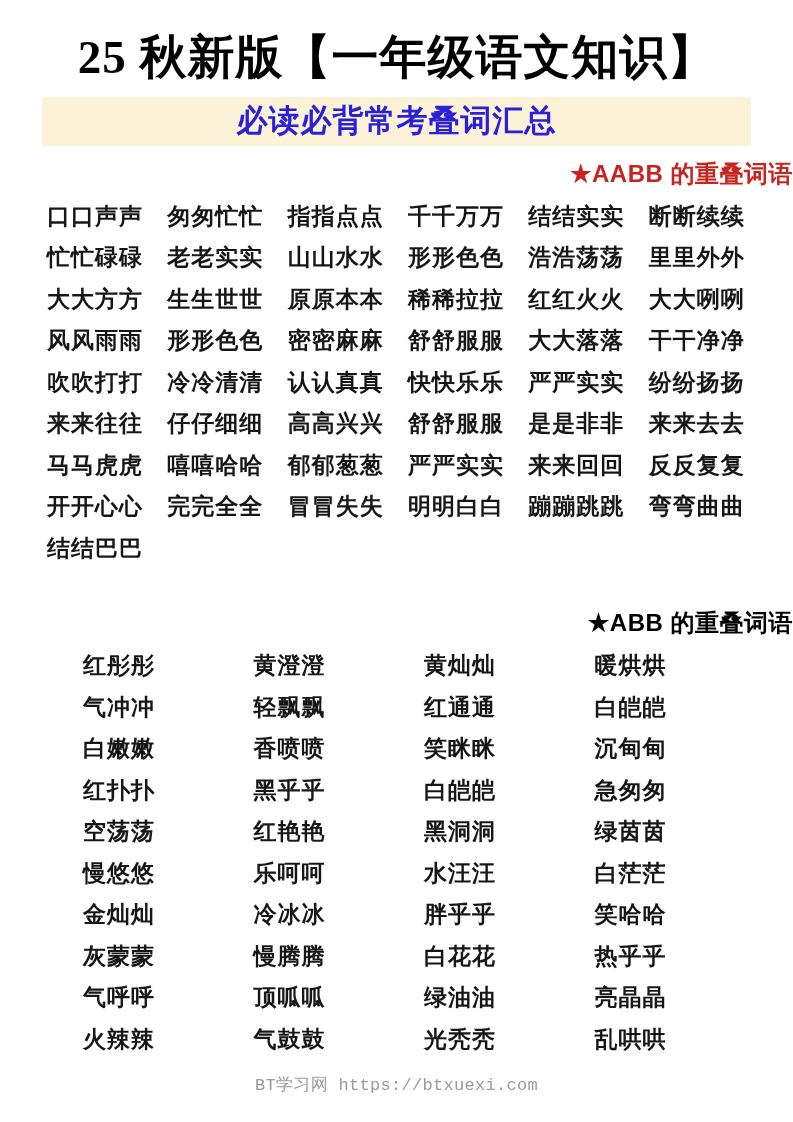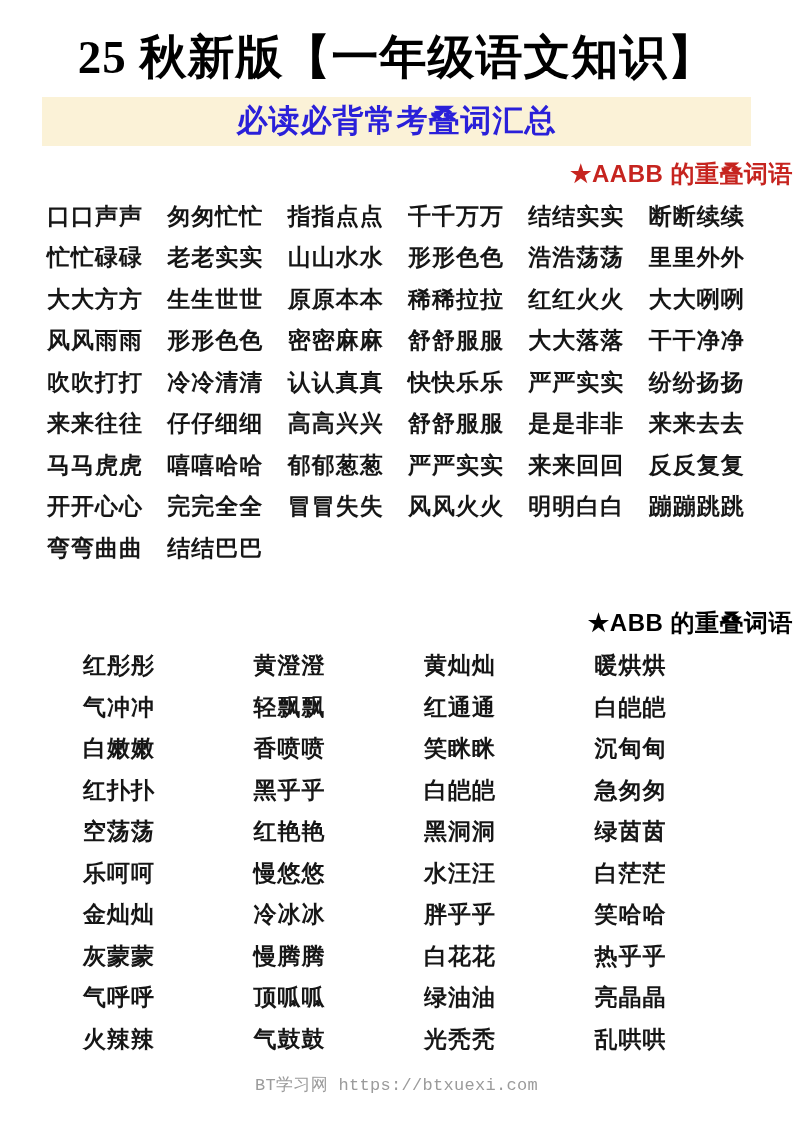--- a/index.html
+++ b/index.html
@@ -143,21 +143,20 @@
     <span class="word-cell">来来去去</span>
     <span class="word-cell">马马虎虎</span>
     <span class="word-cell">嘻嘻哈哈</span>
     <span class="word-cell">郁郁葱葱</span>
     <span class="word-cell">严严实实</span>
     <span class="word-cell">来来回回</span>
     <span class="word-cell">反反复复</span>
     <span class="word-cell">开开心心</span>
     <span class="word-cell">完完全全</span>
     <span class="word-cell">冒冒失失</span>
-    <span class="word-cell">风风火火</span>
     <span class="word-cell">明明白白</span>
     <span class="word-cell">蹦蹦跳跳</span>
     <span class="word-cell">弯弯曲曲</span>
     <span class="word-cell">结结巴巴</span>
   </div>
 
 <h2 class="section-header abb">★ABB 的重叠词语</h2>
 
 <div class="word-grid cols-6">
     <span class="word-cell">红彤彤</span>
@@ -173,22 +172,22 @@
     <span class="word-cell">笑眯眯</span>
     <span class="word-cell">沉甸甸</span>
     <span class="word-cell">红扑扑</span>
     <span class="word-cell">黑乎乎</span>
     <span class="word-cell">白皑皑</span>
     <span class="word-cell">急匆匆</span>
     <span class="word-cell">空荡荡</span>
     <span class="word-cell">红艳艳</span>
     <span class="word-cell">黑洞洞</span>
     <span class="word-cell">绿茵茵</span>
+    <span class="word-cell">慢悠悠</span>
     <span class="word-cell">乐呵呵</span>
-    <span class="word-cell">慢悠悠</span>
     <span class="word-cell">水汪汪</span>
     <span class="word-cell">白茫茫</span>
     <span class="word-cell">金灿灿</span>
     <span class="word-cell">冷冰冰</span>
     <span class="word-cell">胖乎乎</span>
     <span class="word-cell">笑哈哈</span>
     <span class="word-cell">灰蒙蒙</span>
     <span class="word-cell">慢腾腾</span>
     <span class="word-cell">白花花</span>
     <span class="word-cell">热乎乎</span>

